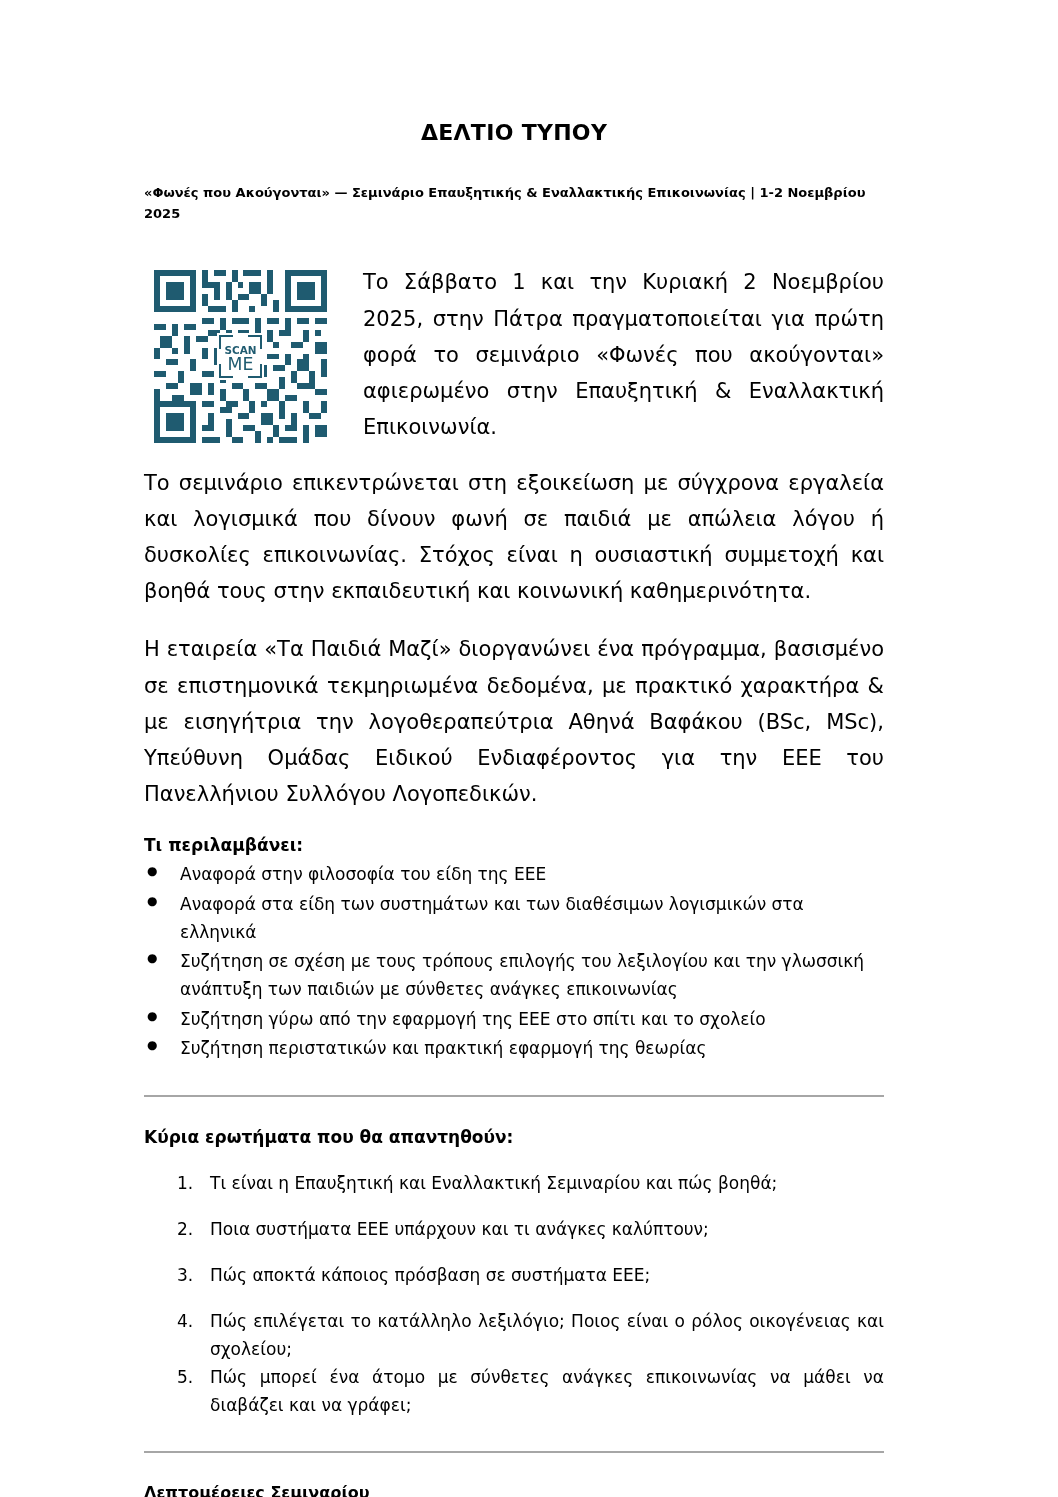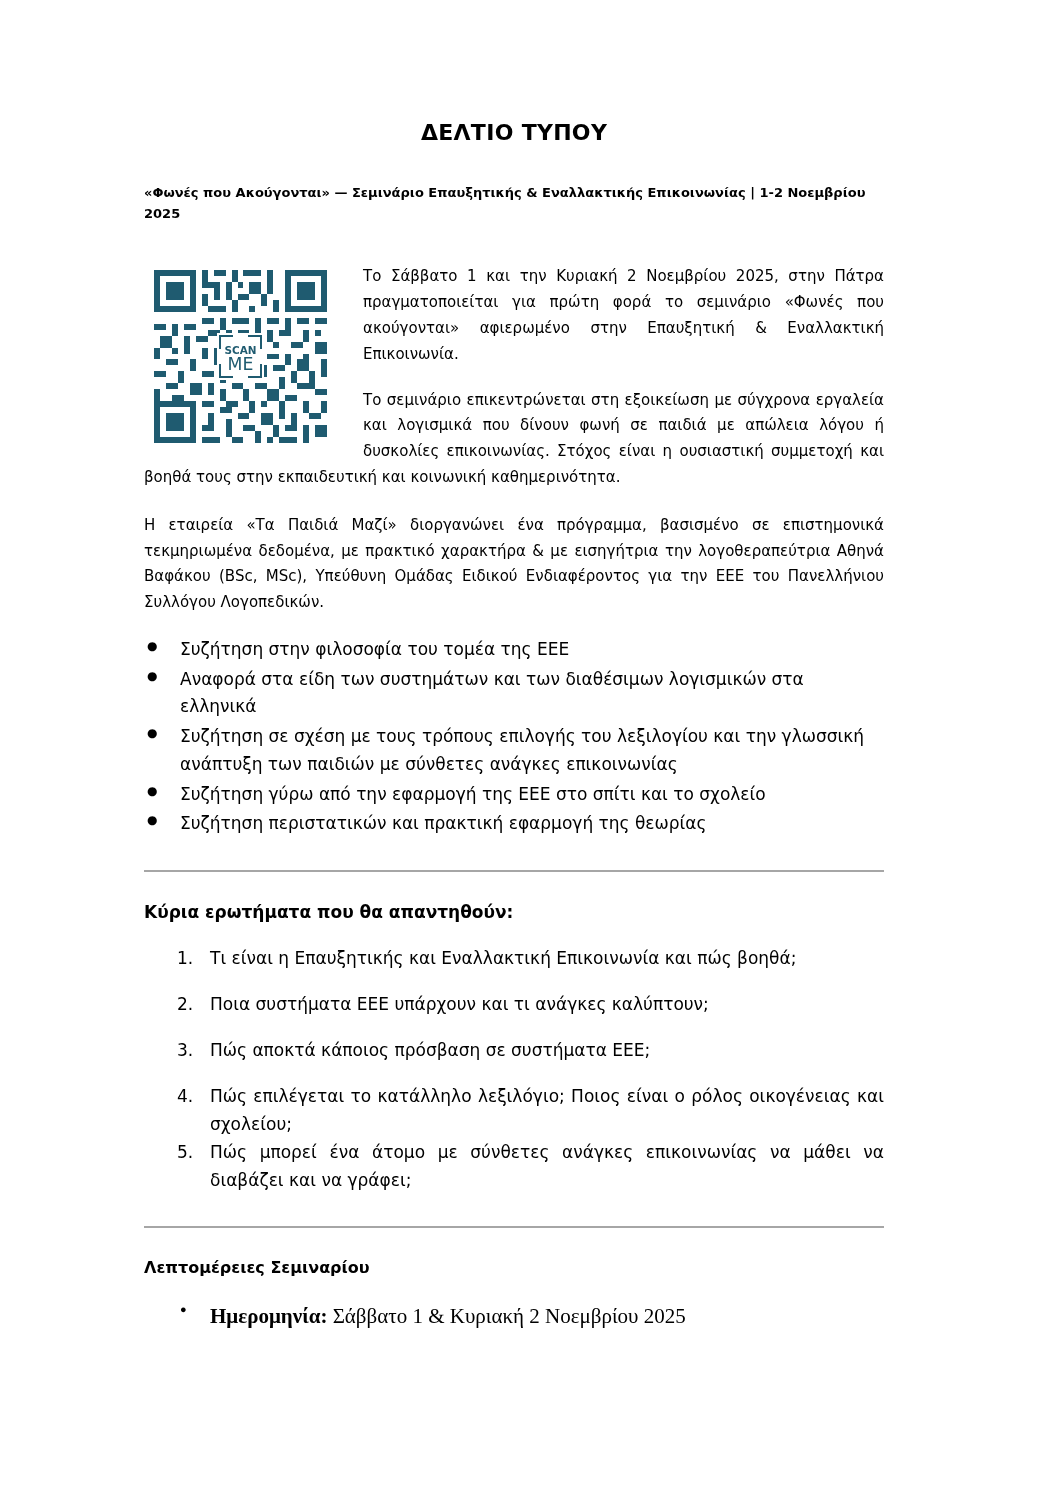--- a/index.html
+++ b/index.html
@@ -57,21 +57,21 @@
     position: relative;
   }
 
   .qr-canvas {
     width: 173px;
     height: 173px;
     display: block;
   }
 
   p.body-par {
-    font-size: 15px;
+    font-size: 21px;
     line-height: 1.72;
     text-align: justify;
     margin: 0 0 20px 0;
     text-justify: inter-word;
   }
 
   p.body-par.tight {
     margin-bottom: 22px;
   }
 
@@ -341,35 +341,36 @@
     </div>
 
     <p class="body-par">Το Σάββατο 1 και την Κυριακή 2 Νοεμβρίου 2025, στην Πάτρα πραγματοποιείται  για πρώτη φορά το σεμινάριο «Φωνές που ακούγονται» αφιερωμένο στην Επαυξητική &amp; Εναλλακτική Επικοινωνία.</p>
 
     <p class="body-par tight">Το σεμινάριο επικεντρώνεται στη εξοικείωση με σύγχρονα εργαλεία και λογισμικά που δίνουν φωνή σε παιδιά με απώλεια λόγου ή δυσκολίες επικοινωνίας. Στόχος είναι η ουσιαστική συμμετοχή και βοηθά τους στην εκπαιδευτική και κοινωνική καθημερινότητα.</p>
 
     <div class="clearfix"></div>
 
     <p class="body-par">Η εταιρεία «Τα Παιδιά Μαζί» διοργανώνει ένα πρόγραμμα, βασισμένο σε επιστημονικά τεκμηριωμένα δεδομένα, με πρακτικό χαρακτήρα &amp; με εισηγήτρια την λογοθεραπεύτρια Αθηνά Βαφάκου (BSc, MSc), Υπεύθυνη Ομάδας Ειδικού Ενδιαφέροντος για την ΕΕΕ του Πανελλήνιου Συλλόγου Λογοπεδικών.</p>
 
+    <div class="section-head">Τι περιλαμβάνει:</div>
 
     <ul class="plain-bullets">
-      <li>Συζήτηση στην φιλοσοφία του τομέα της ΕΕΕ</li>
+      <li>Αναφορά στην φιλοσοφία του είδη της ΕΕΕ</li>
       <li>Αναφορά στα είδη των συστημάτων και των διαθέσιμων λογισμικών στα ελληνικά</li>
       <li>Συζήτηση σε σχέση με τους τρόπους επιλογής του λεξιλογίου και την γλωσσική ανάπτυξη των παιδιών με σύνθετες ανάγκες επικοινωνίας</li>
       <li>Συζήτηση γύρω από την εφαρμογή της ΕΕΕ στο σπίτι και το σχολείο</li>
       <li>Συζήτηση περιστατικών και πρακτική εφαρμογή της θεωρίας</li>
     </ul>
 
     <hr class="rule">
 
     <div class="qa-head">Κύρια ερωτήματα που θα απαντηθούν:</div>
 
     <ol class="qa-list">
-      <li>Τι είναι η Επαυξητικής και Εναλλακτική Επικοινωνία και πώς βοηθά;</li>
+      <li>Τι είναι η Επαυξητική και Εναλλακτική Σεμιναρίου και πώς βοηθά;</li>
       <li>Ποια συστήματα ΕΕΕ υπάρχουν και τι ανάγκες καλύπτουν;</li>
       <li>Πώς αποκτά κάποιος πρόσβαση σε συστήματα ΕΕΕ;</li>
       <li class="no-gap">Πώς επιλέγεται το κατάλληλο λεξιλόγιο; Ποιος είναι ο ρόλος οικογένειας και σχολείου;</li>
       <li class="no-gap">Πώς μπορεί ένα άτομο με σύνθετες ανάγκες επικοινωνίας να μάθει να διαβάζει και να γράφει;</li>
     </ol>
 
     <hr class="rule">
 
     <div class="details-head">Λεπτομέρειες Σεμιναρίου</div>
 

